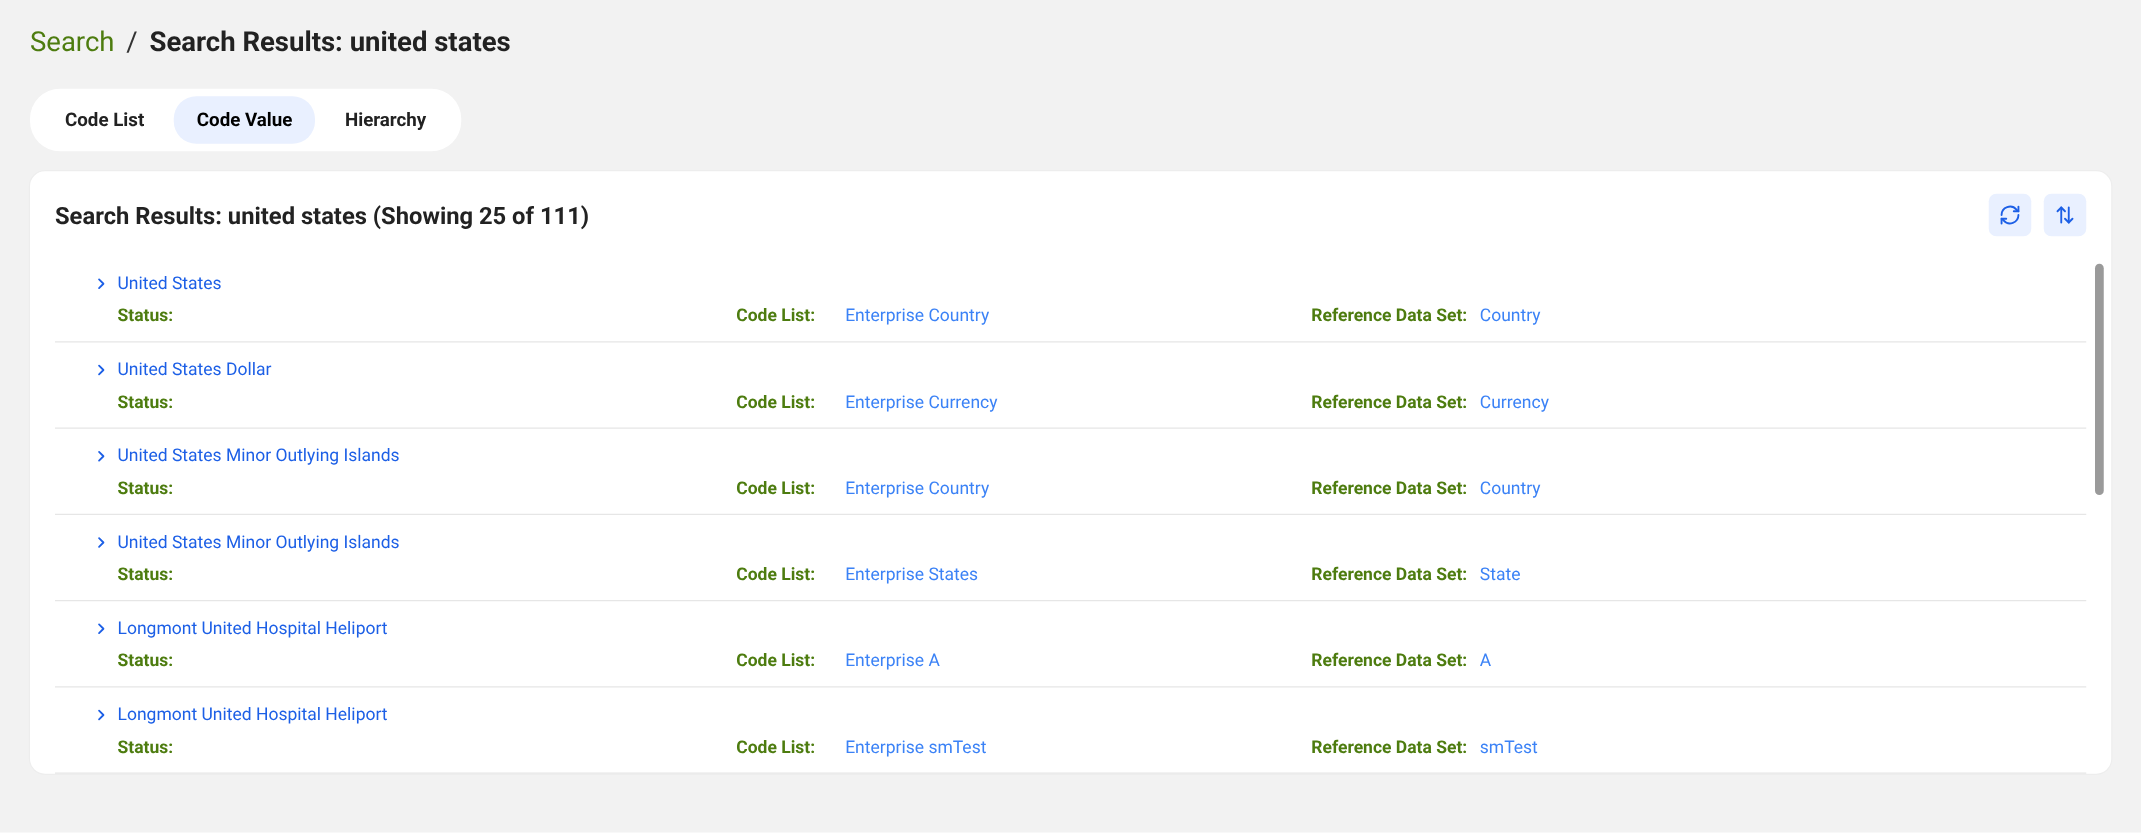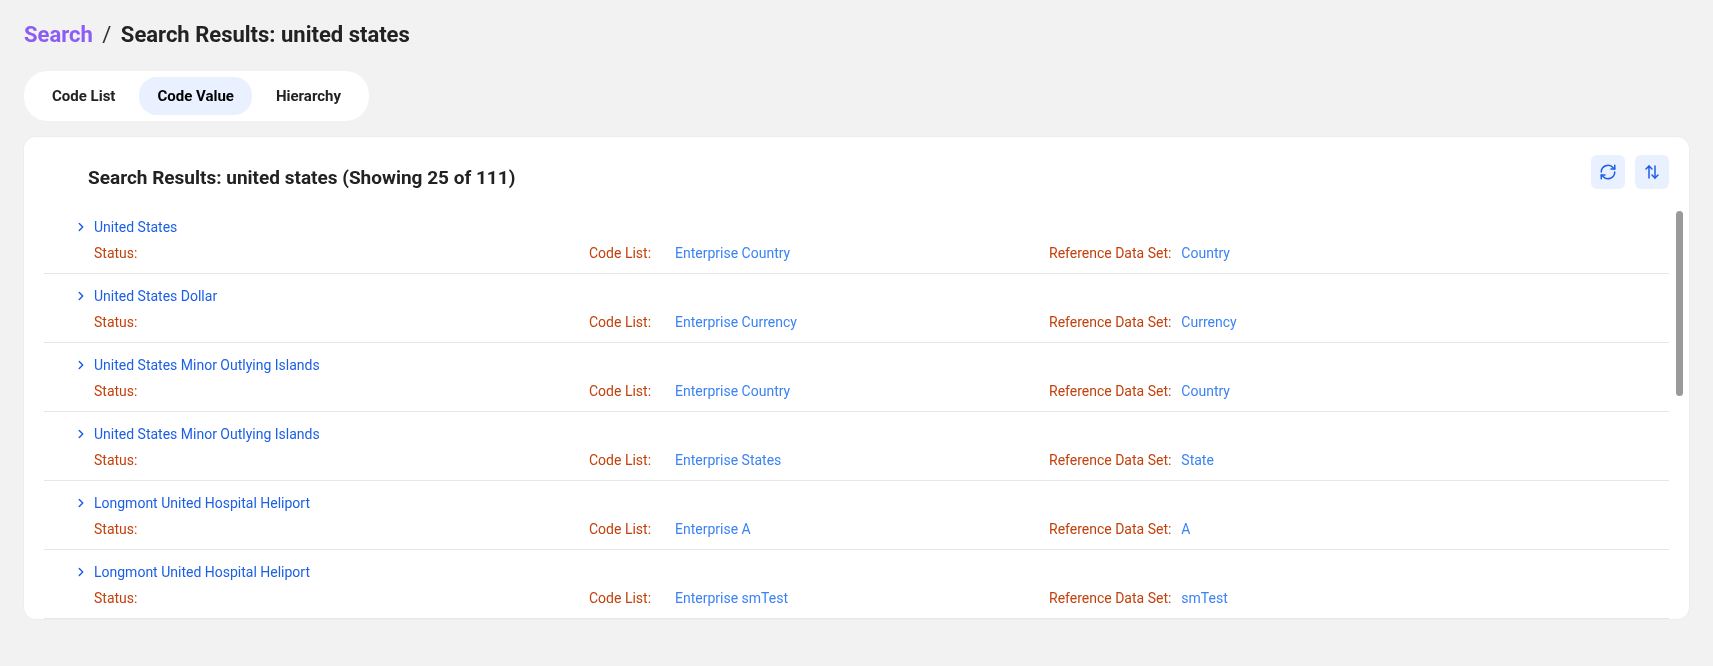--- a/index.html
+++ b/index.html
@@ -12,23 +12,23 @@
       background-color: #f2f2f2;
       color: #222;
       padding: 22px 24px;
     }
     .breadcrumb {
       font-size: 22px;
       font-weight: 700;
       margin-bottom: 24px;
     }
     .breadcrumb a {
-      color: #8b5cf6;
+      color: #4d7c0f;
       text-decoration: none;
-      font-weight: 700;
+      font-weight: 400;
     }
     .breadcrumb .sep {
       color: #333;
       margin: 0 4px;
       font-weight: 400;
     }
     .tabs-bar {
       display: inline-flex;
       background: #fff;
       border-radius: 24px;
@@ -51,24 +51,23 @@
       color: #000000;
     }
     .results-panel {
       background: #fff;
       border-radius: 12px;
       padding: 18px 20px 0 20px;
       box-shadow: 0 0 0 1px rgba(0,0,0,0.02);
     }
     .panel-header {
       display: flex;
-      align-items: flex-end;
+      align-items: center;
       justify-content: space-between;
       margin-bottom: 16px;
-      margin-left: 44px;
     }
     .panel-title {
       font-size: 19px;
       font-weight: 700;
     }
     .panel-actions {
       display: flex;
       gap: 10px;
     }
     .icon-btn {
@@ -116,21 +115,21 @@
       color: #333;
       padding-left: 20px;
     }
     .meta-col {
       display: flex;
       gap: 10px;
     }
     .meta-col.status { flex: 0 0 495px; }
     .meta-col.codelist { flex: 0 0 460px; gap: 24px; }
     .meta-col.refset { flex: 1 1 auto; }
-    .meta-label { font-weight: 400; color: #c2410c; }
+    .meta-label { font-weight: 700; color: #4d7c0f; }
     .meta-value { color: #3b82f6; }
     .scroll-indicator {
       position: absolute;
       right: -14px;
       top: 6px;
       width: 7px;
       height: 185px;
       background: #9a9a9a;
       border-radius: 4px;
     }

